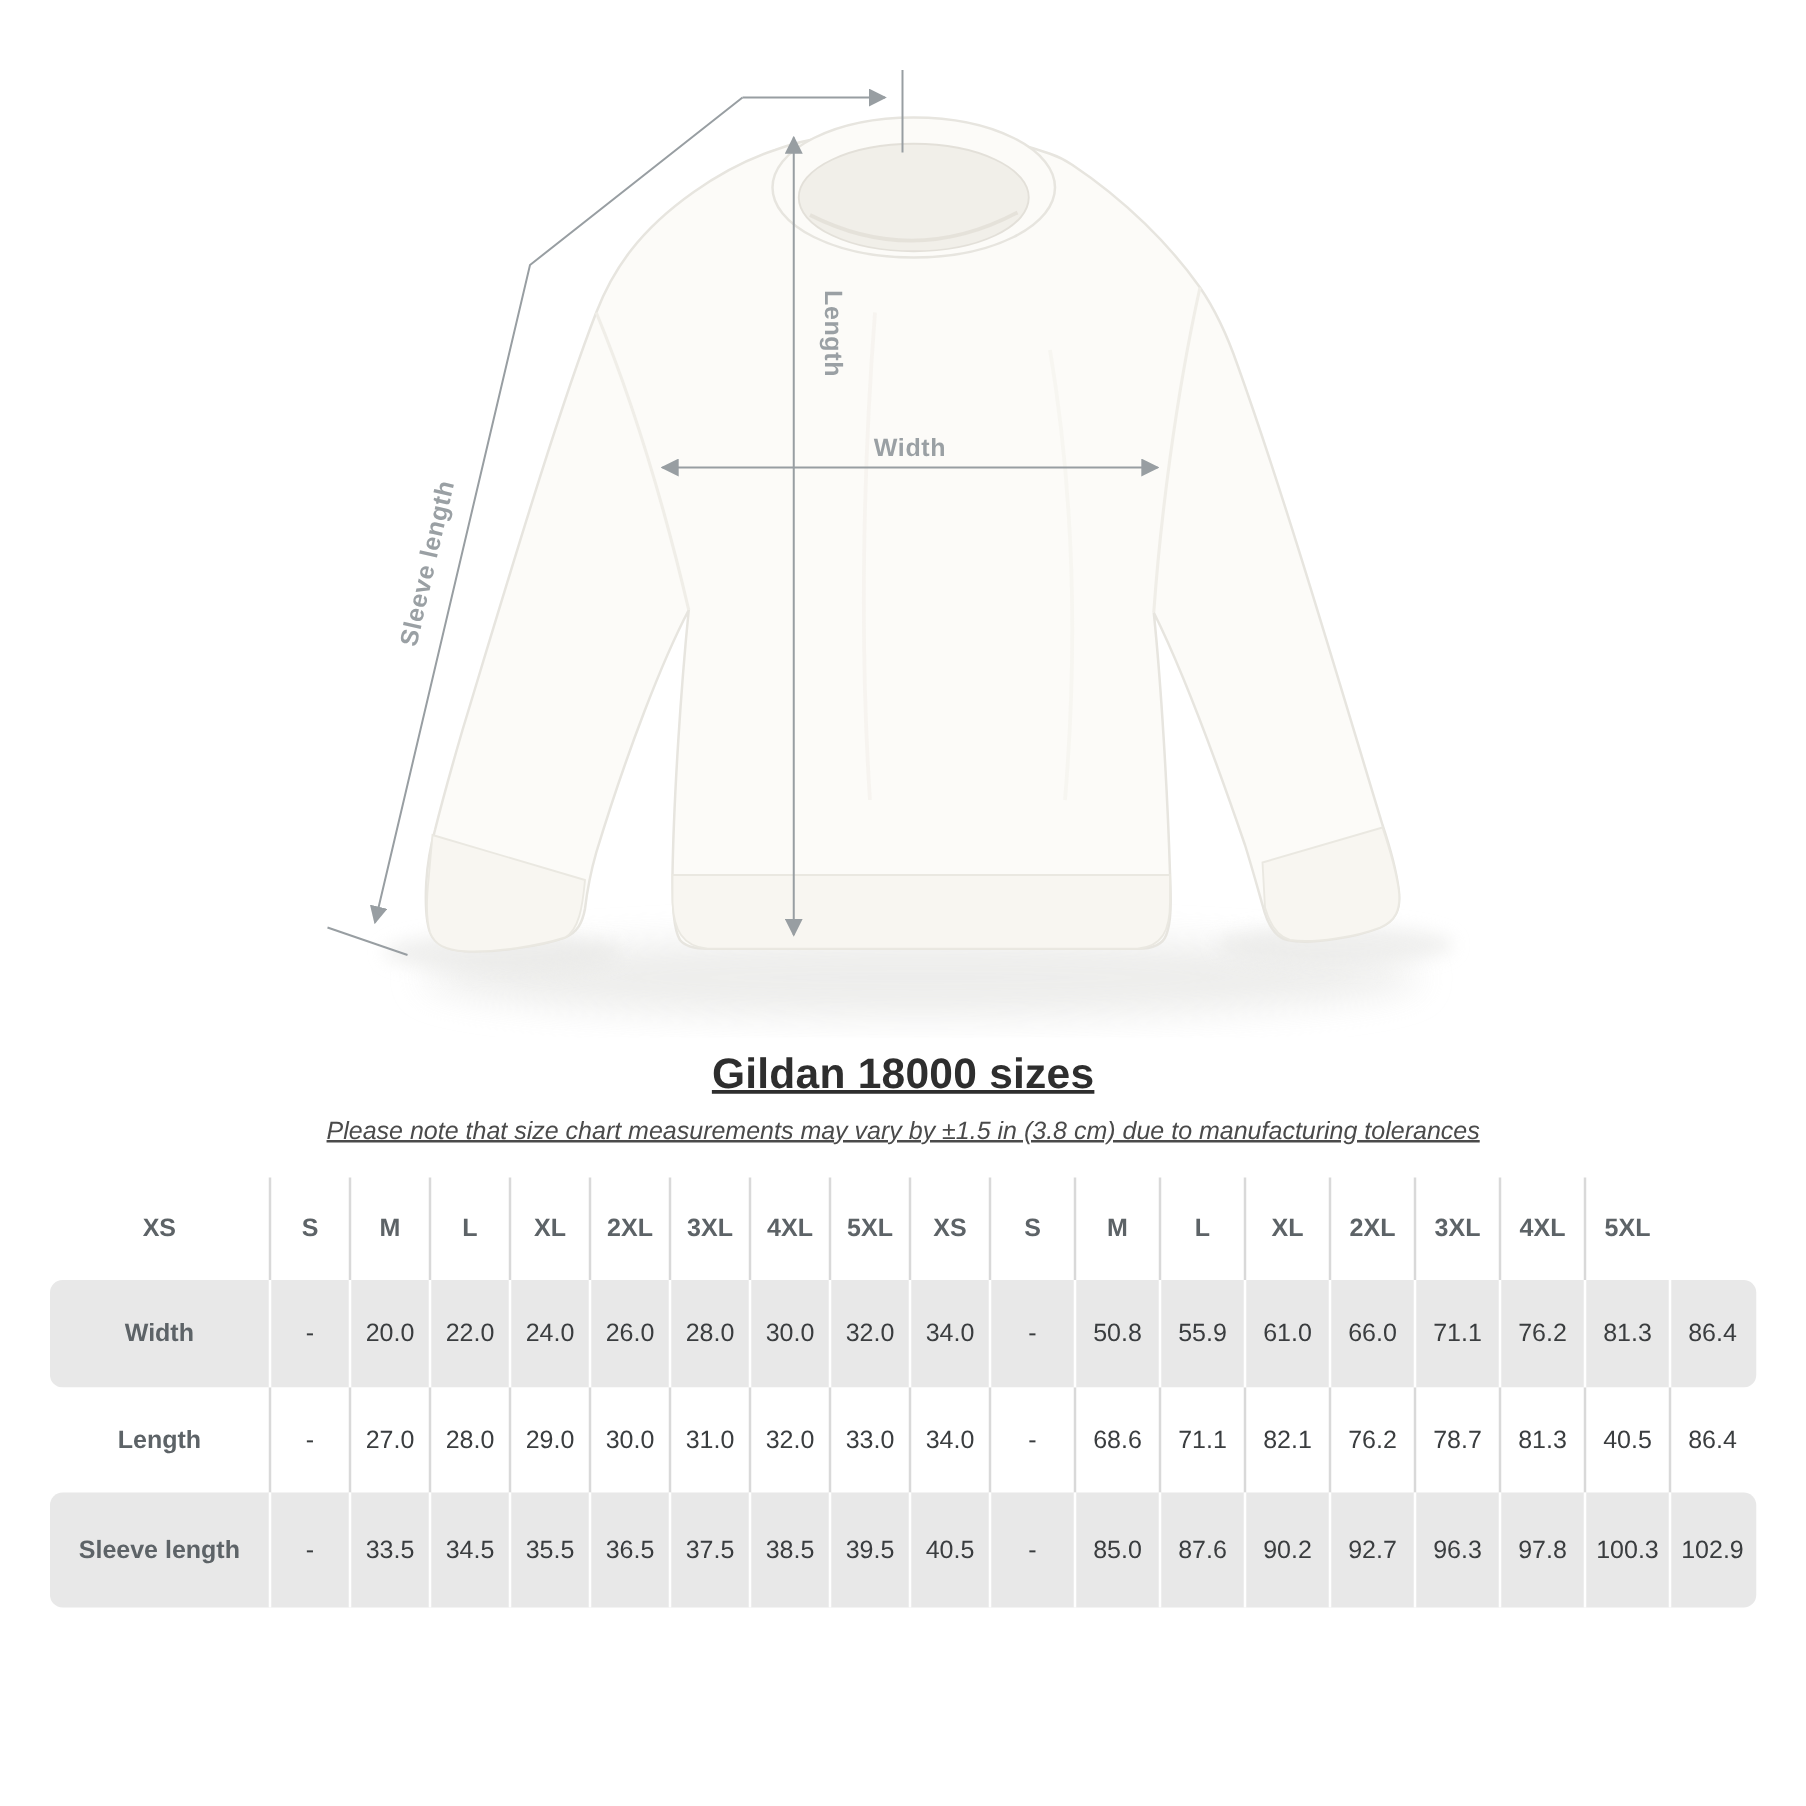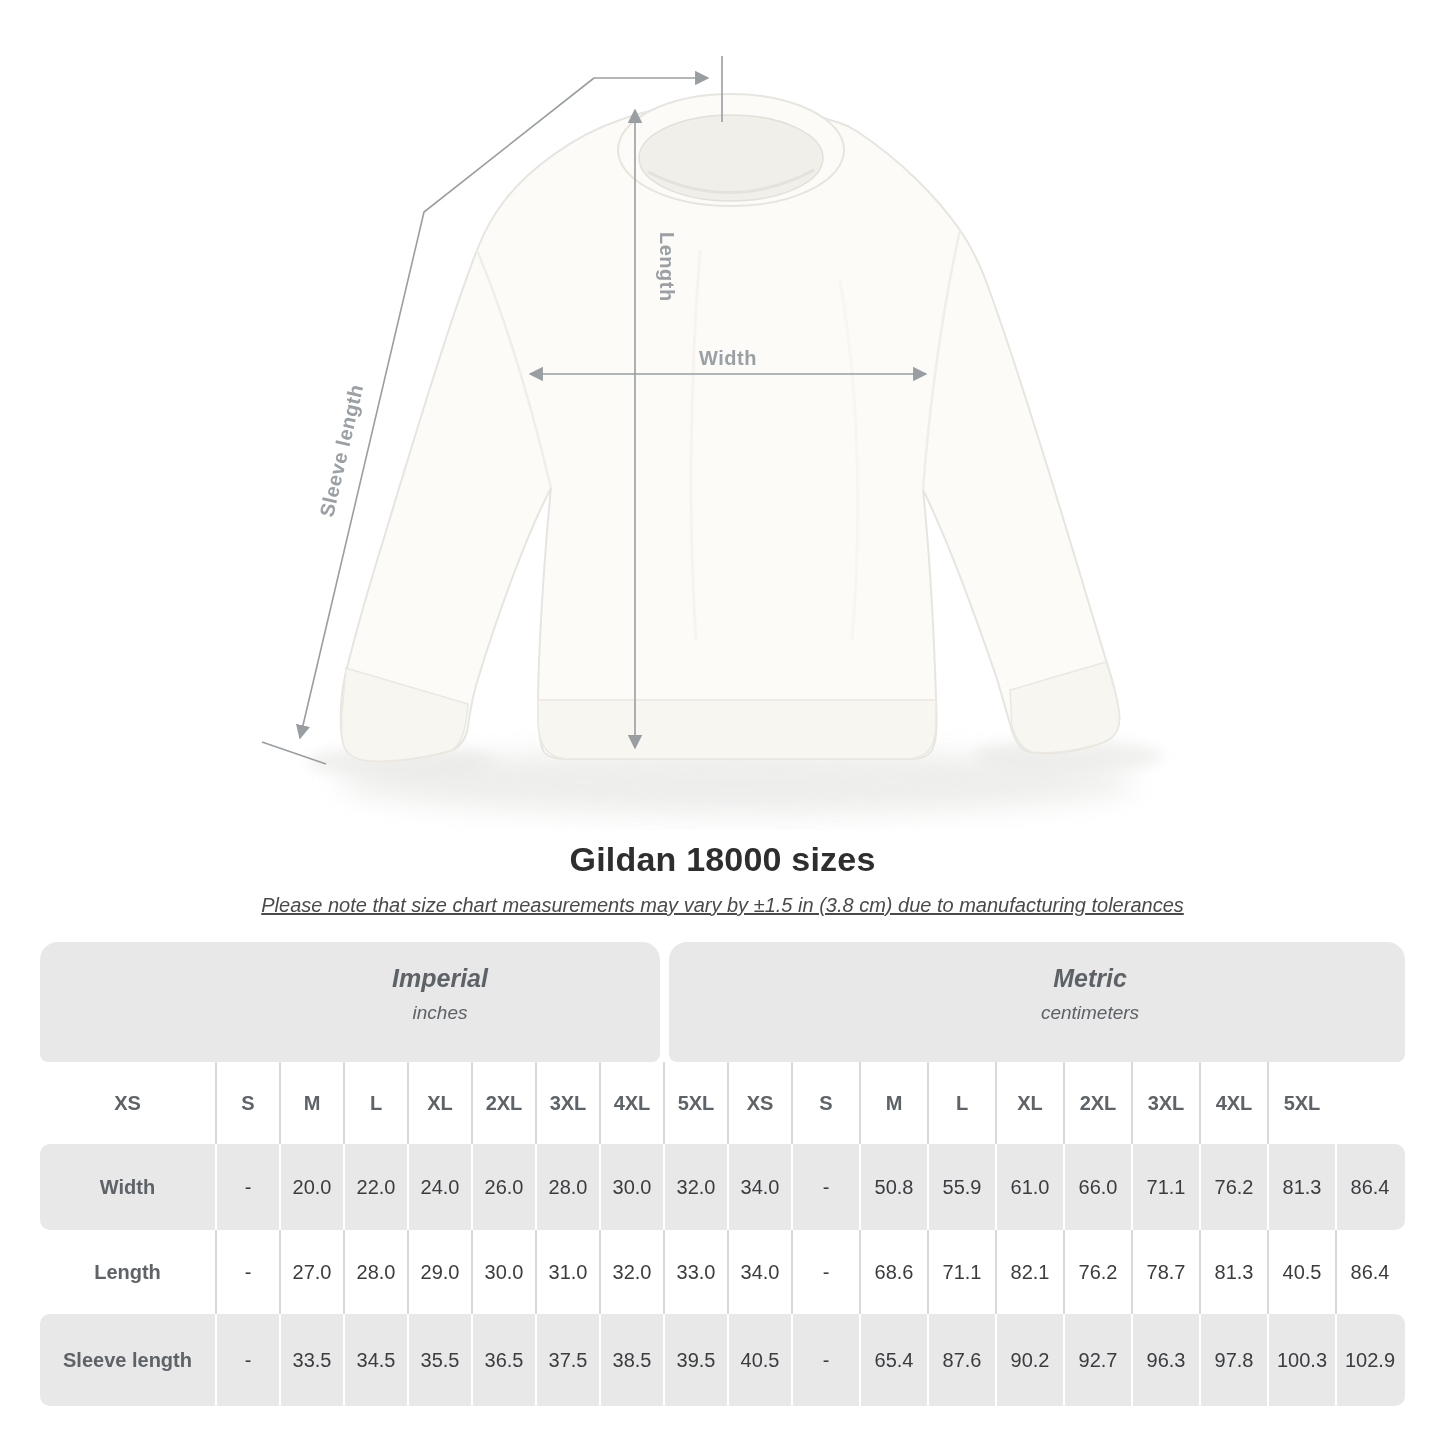--- a/index.html
+++ b/index.html
@@ -5,21 +5,21 @@
   html,body{margin:0;padding:0;background:#ffffff;}
   body{width:1445px;height:1445px;font-family:"Liberation Sans",sans-serif;position:relative;overflow:hidden;}
   .page{position:relative;width:1445px;height:1445px;background:#ffffff;}
 
   
   .hero{position:absolute;top:0;left:0;width:1445px;height:830px;}
   .hero svg{display:block;}
 
   
   .page-title{position:absolute;top:840px;left:0;width:100%;margin:0;text-align:center;
-    font-size:34px;font-weight:bold;color:#2e2e2e;letter-spacing:.2px;}
+    font-size:34px;font-weight:bold;color:#2e2e2e;letter-spacing:.2px;text-decoration:underline;}
   .subtitle{position:absolute;top:894px;left:0;width:100%;margin:0;text-align:center;
     font-size:20px;font-style:italic;color:#4a4a4a;text-decoration:underline;}
 
   
   .table-wrap{position:absolute;top:942px;left:40px;width:1365px;}
   .band-row{position:relative;height:120px;}
   .band{position:absolute;top:0;bottom:0;background:#e8e8e8;border-radius:18px 18px 8px 8px;}
   .band-imperial{left:0;width:620px;}
   .band-metric{left:629px;right:0;}
   .band-label{position:absolute;transform:translateX(-50%);top:22px;text-align:center;}
@@ -133,32 +133,20 @@
         <text transform="translate(333,518) rotate(-77)" letter-spacing="0.5">Sleeve length</text>
       </g>
     </svg>
   </div>
 
   <h1 class="page-title">Gildan 18000 sizes</h1>
   <p class="subtitle">Please note that size chart measurements may vary by ±1.5 in (3.8 cm) due to manufacturing tolerances</p>
 
   <div class="table-wrap">
 
-    <div class="band-row">
-      <div class="band band-imperial"></div>
-      <div class="band band-metric"></div>
-      <div class="band-label lbl-imperial">
-        <div class="g-name">Imperial</div>
-        <div class="g-unit">inches</div>
-      </div>
-      <div class="band-label lbl-metric">
-        <div class="g-name">Metric</div>
-        <div class="g-unit">centimeters</div>
-      </div>
-    </div>
 
     <div class="trow white r-head">
       <div class="tc hd">XS</div>
       <div class="tc hd">S</div>
       <div class="tc hd">M</div>
       <div class="tc hd">L</div>
       <div class="tc hd">XL</div>
       <div class="tc hd">2XL</div>
       <div class="tc hd">3XL</div>
       <div class="tc hd">4XL</div>
@@ -223,21 +211,21 @@
       <div class="tc">-</div>
       <div class="tc">33.5</div>
       <div class="tc">34.5</div>
       <div class="tc">35.5</div>
       <div class="tc">36.5</div>
       <div class="tc">37.5</div>
       <div class="tc">38.5</div>
       <div class="tc">39.5</div>
       <div class="tc">40.5</div>
       <div class="tc">-</div>
-      <div class="tc">65.4</div>
+      <div class="tc">85.0</div>
       <div class="tc">87.6</div>
       <div class="tc">90.2</div>
       <div class="tc">92.7</div>
       <div class="tc">96.3</div>
       <div class="tc">97.8</div>
       <div class="tc">100.3</div>
       <div class="tc">102.9</div>
     </div>
 
   </div>

